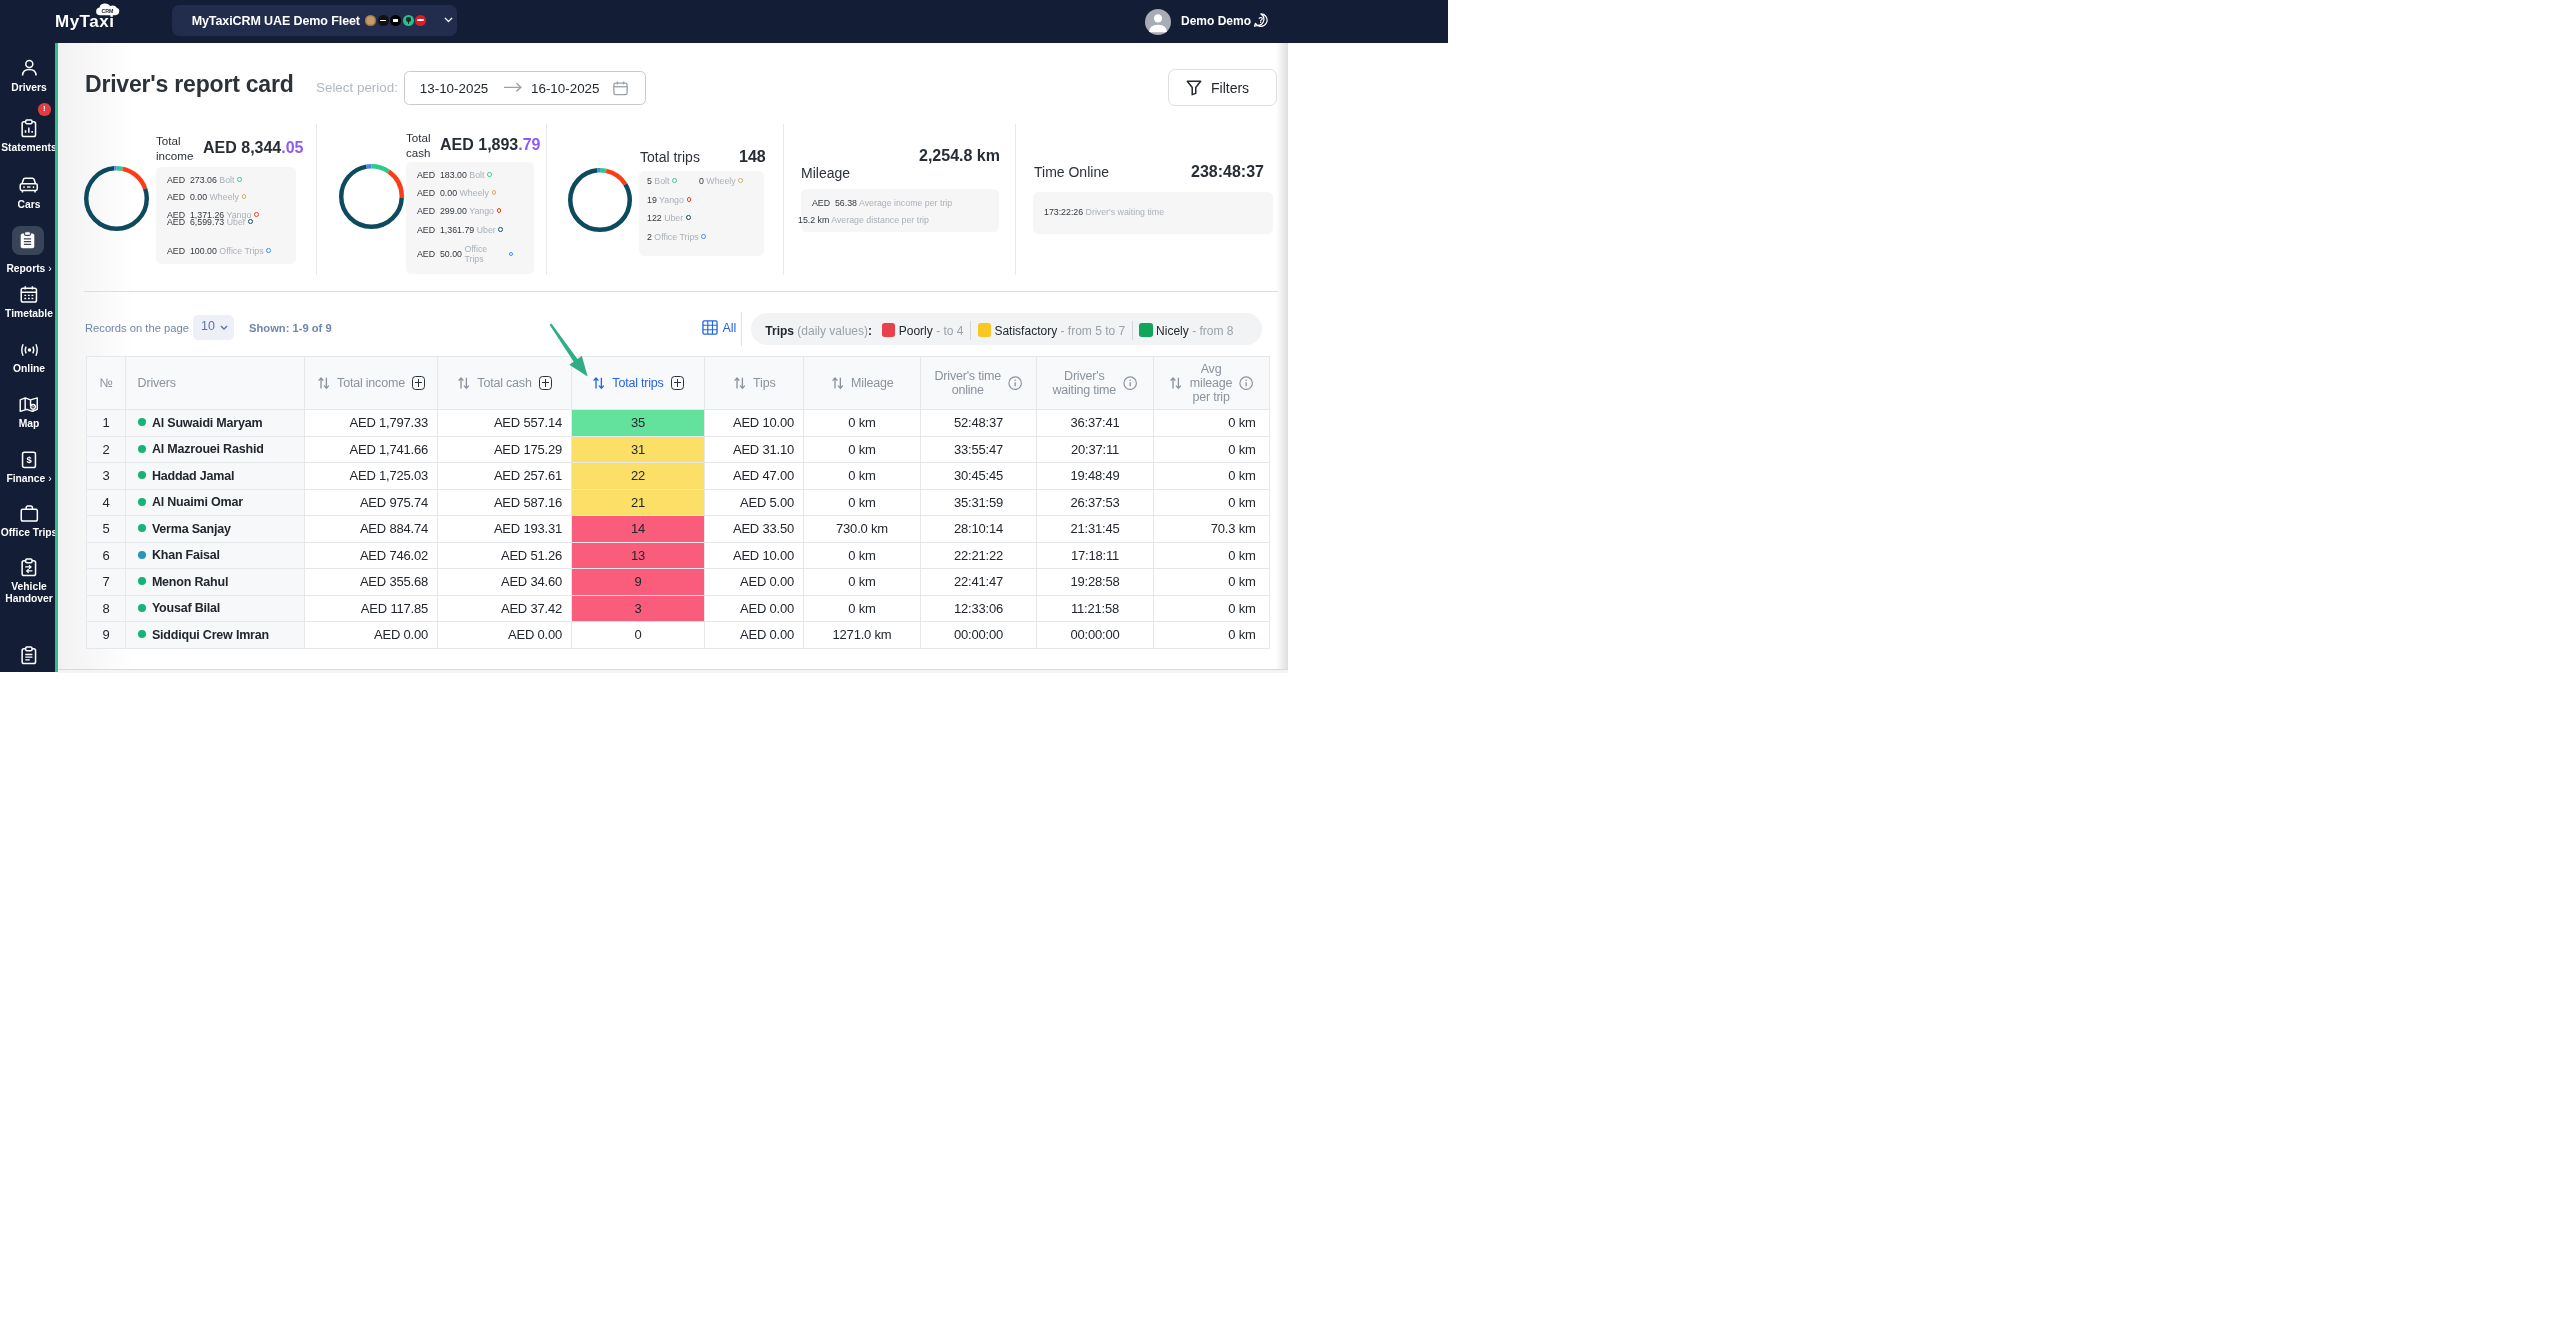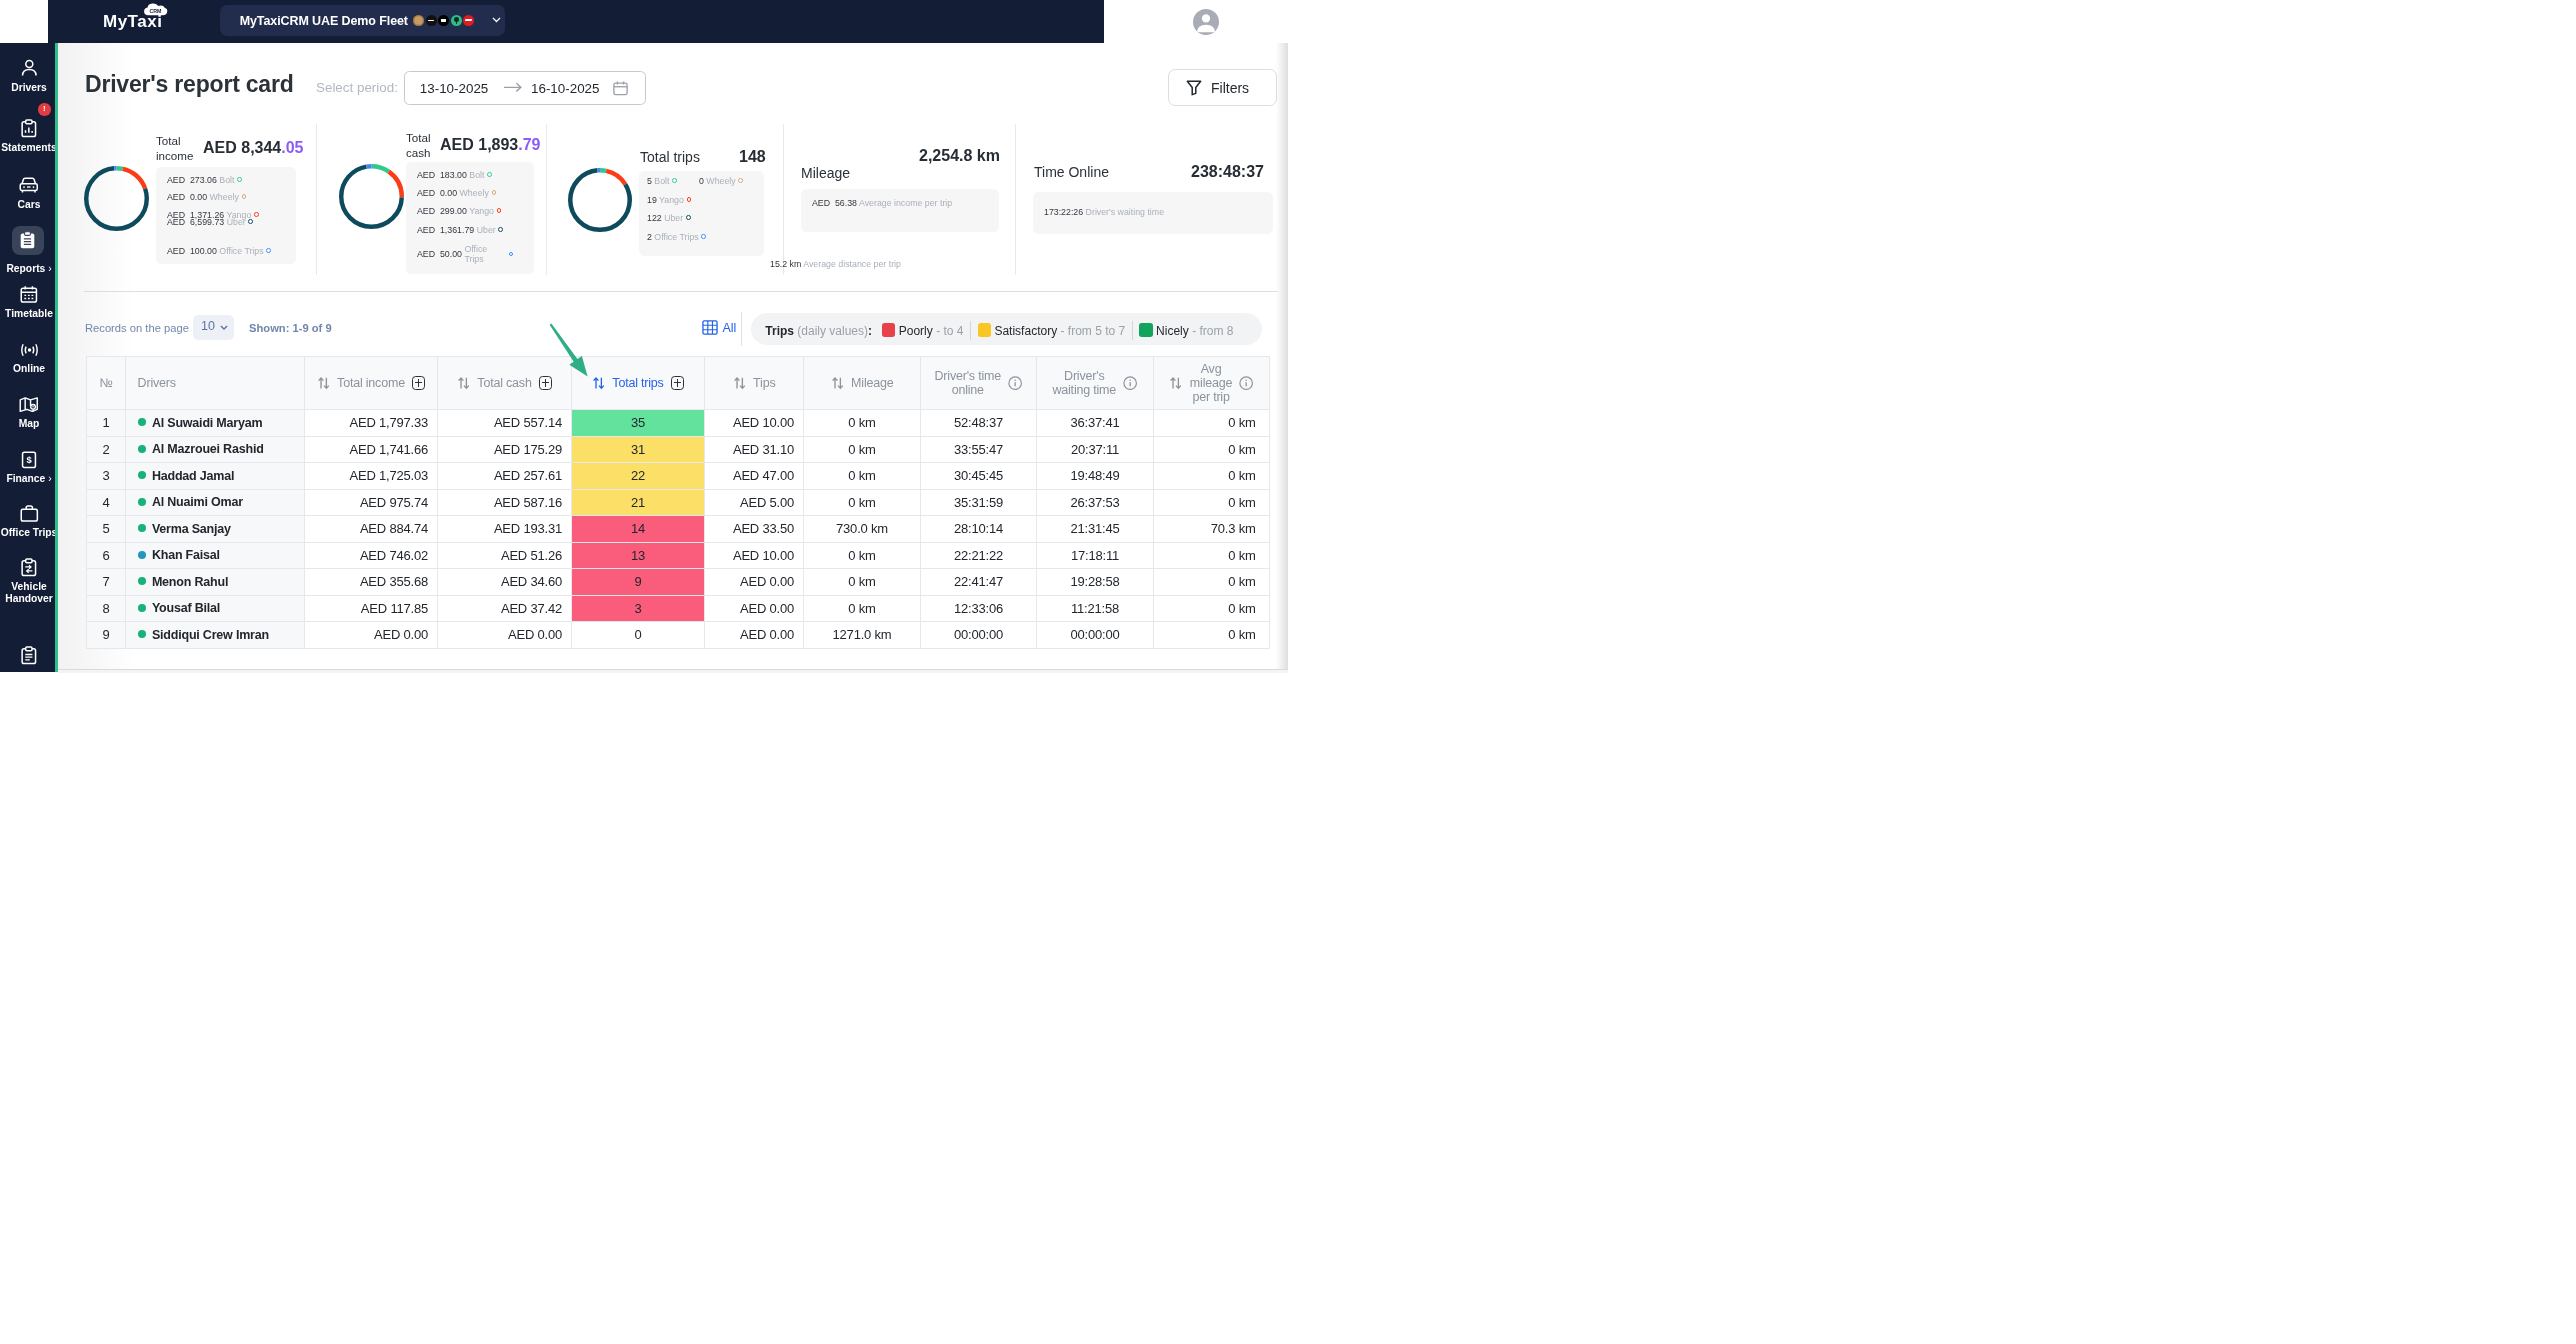--- a/index.html
+++ b/index.html
@@ -1,19 +1,19 @@
 <!DOCTYPE html>
 <html style="font-size:14.3px"><head>
 <meta charset="utf-8">
 <style>
   * { margin:0; padding:0; box-sizing:border-box; }
   html,body { width:1288px; height:672px; overflow:hidden; font-family:"Liberation Sans", sans-serif; background:#fff; }
   .abs { position:absolute; }
   
-  #topbar { position:absolute; left:0; top:0; width:1056px; height:43px; background:#131d36; z-index:30;margin-left:48px; }
+  #topbar { position:absolute; left:0; top:0; width:1448px; height:43px; background:#131d36; z-index:30; }
   #logo { position:absolute; left:55px; top:11.6px; color:#fff; font-size:17px; font-weight:700; letter-spacing:0.5px; }
   #cloud { position:absolute; left:95px; top:2.2px; width:25px; height:15px; }
   #fleet { position:absolute; left:172px; top:4.9px; width:285px; height:31px; background:#222d4e; border-radius:7.2px; }
   #fleet .name { position:absolute; left:19.7px; top:9px; color:#fff; font-size:12.5px; font-weight:700; letter-spacing:-0.1px; }
   .ficon { position:absolute; top:10.3px; width:10.7px; height:10.7px; border-radius:50%; overflow:hidden; }
   #fchev { position:absolute; left:272px; top:12.5px; width:9px; height:5.4px; }
   #avatar { position:absolute; left:1145px; top:8.5px; width:26px; height:26px; border-radius:50%; background:#a8acb4; overflow:hidden; }
   #uname { position:absolute; left:1181px; top:14px; color:#fff; font-size:12px; font-weight:700; }
   #help { position:absolute; left:1253px; top:13.4px; width:15px; height:15px; }
   
@@ -292,21 +292,21 @@
   <div class="srow" style="left:589px; top:133px;">5 <span class="nm">Bolt</span><span class="ring" style="border:1.6px solid #2fc98c;"></span></div>
   <div class="srow" style="left:641px; top:133px;">0 <span class="nm">Wheely</span><span class="ring" style="border:1.6px solid #d8a878;"></span></div>
   <div class="srow" style="left:589px; top:152px;">19 <span class="nm">Yango</span><span class="ring" style="border:1.6px solid #fb3c16;"></span></div>
   <div class="srow" style="left:589px; top:170px;">122 <span class="nm">Uber</span><span class="ring" style="border:1.6px solid #0e4a5e;"></span></div>
   <div class="srow" style="left:589px; top:189px;">2 <span class="nm">Office Trips</span><span class="ring" style="border:1.6px solid #3e8bff;"></span></div>
 
   <div class="statlabel" style="left:743px; top:123px; font-size:14px;">Mileage</div>
   <div class="bigval" style="left:861px; top:104px;">2,254.8 km</div>
   <div class="graybox" style="left:743px; top:146px; width:198px; height:43px;"></div>
   <div class="srow" style="left:754px; top:155px;">AED&nbsp; 56.38 <span class="nm">Average income per trip</span></div>
-  <div class="srow" style="left:712px; top:172px;margin-top:44px;">15.2 km <span class="nm">Average distance per trip</span></div>
+  <div class="srow" style="left:740px; top:172px;">15.2 km <span class="nm">Average distance per trip</span></div>
 
   <div class="statlabel" style="left:976px; top:122px; font-size:14px;">Time Online</div>
   <div class="bigval" style="left:1133px; top:120px;">238:48:37</div>
   <div class="graybox" style="left:975px; top:149px; width:240px; height:42px;"></div>
   <div class="srow" style="left:986px; top:164px;">173:22:26 <span class="nm">Driver's waiting time</span></div>
 
   <div style="position:absolute; left:26px; top:248px; width:1194px; height:0.9px; background:#dcdedf;"></div>
 
   <div id="records">Records on the page</div>
   <div id="selten">

